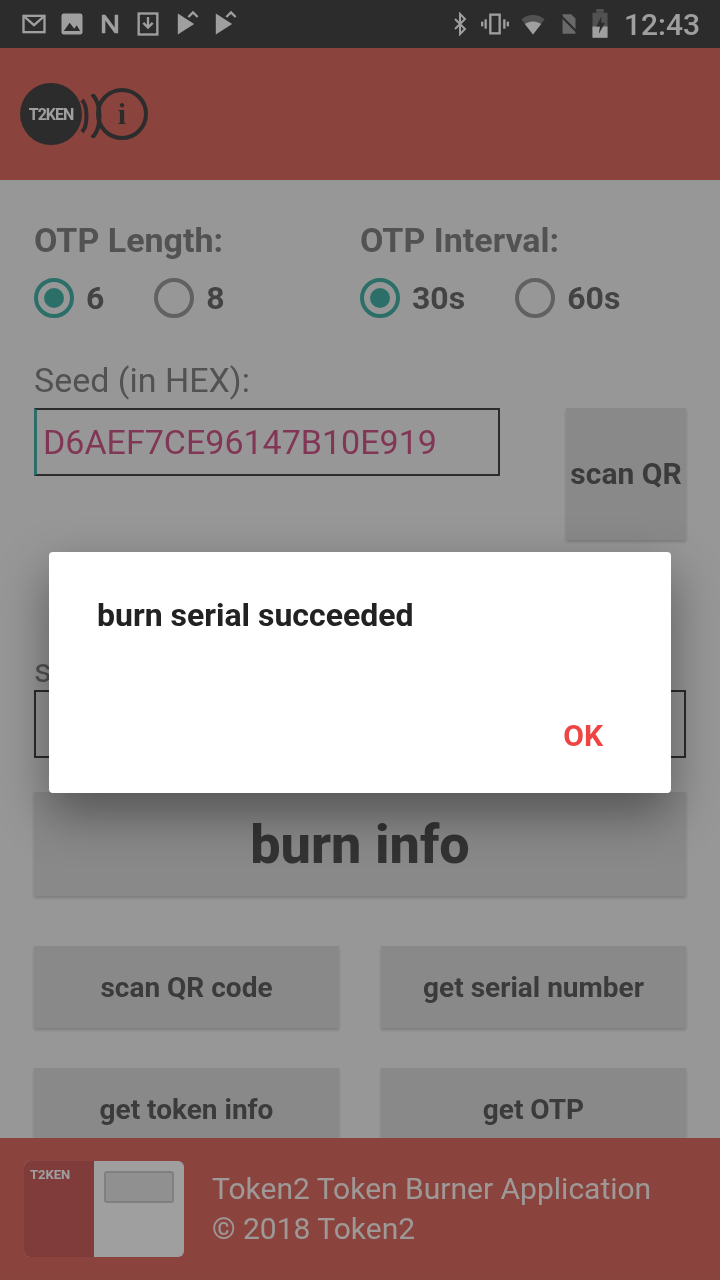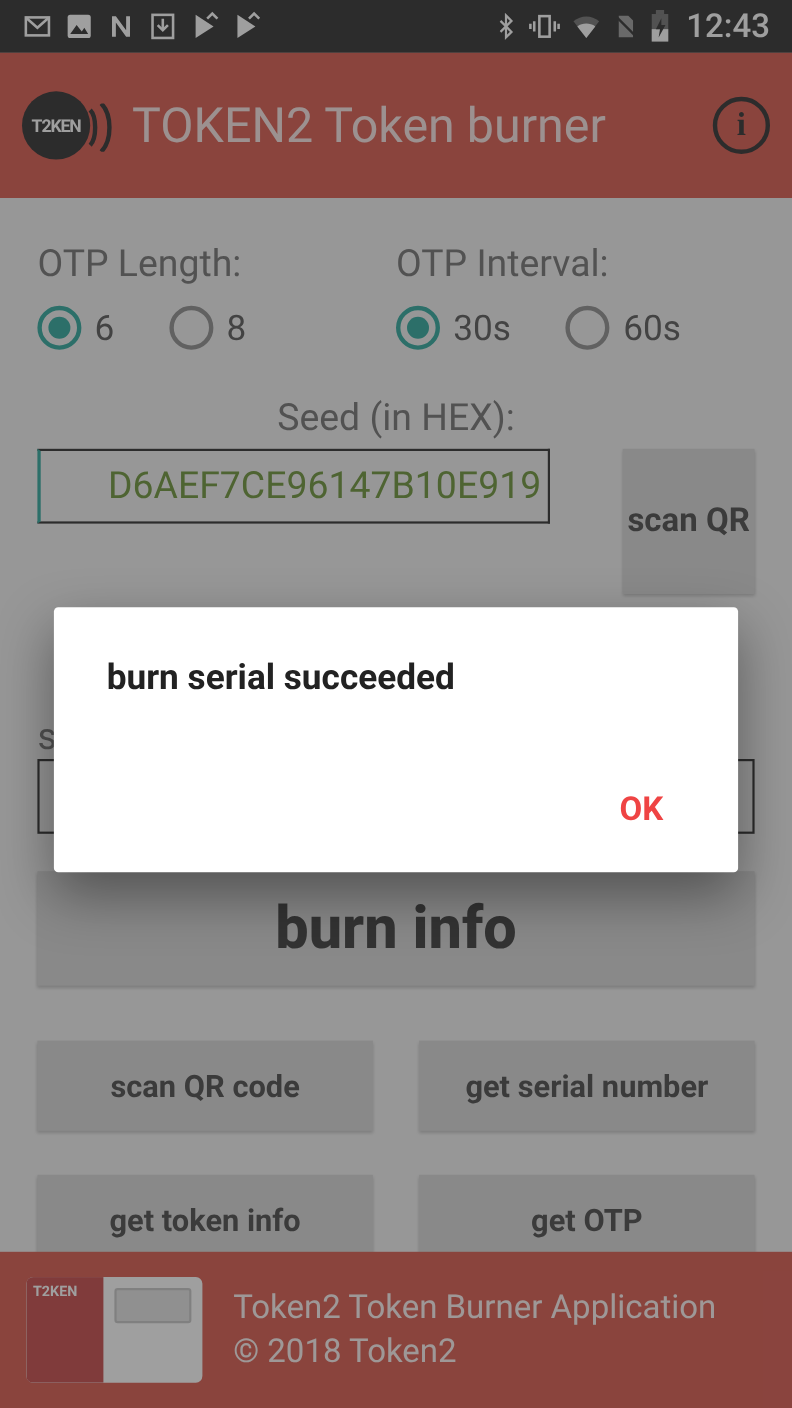--- a/index.html
+++ b/index.html
@@ -18,32 +18,32 @@
   .app-logo { width: 76px; height: 76px; position: relative; }
   .app-logo .disc { width: 62px; height: 62px; background: #000; border-radius: 50%; position: absolute; left: 0; top: 7px; display:flex; align-items:center; justify-content:center; }
   .app-logo .disc span { color:#fff; font-size:16px; font-weight:700; letter-spacing:-1px;}
   .app-logo .waves { position:absolute; left:58px; top:18px; }
   .app-title { color: rgba(255,255,255,0.85); font-size: 44px; font-weight: 400; margin-left: 24px; flex:1; }
   .info-btn { width: 52px; height: 52px; border: 4px solid #000; border-radius: 50%; display:flex; align-items:center; justify-content:center; font-family: Georgia, serif; font-size: 30px; font-weight:700; color:#000; }
 
   
   .content { padding: 40px 34px 20px 34px; }
   .row { display: flex; }
-  .group { flex: 1; }
+  .group { flex: 1; font-weight: bold; }
   .group-label { font-size: 34px; color: #555; margin-bottom: 18px; }
   .radio-row { display: flex; gap: 50px; align-items: center; }
   .radio-item { display: flex; align-items: center; gap: 12px; }
   .radio { width: 40px; height: 40px; border-radius: 50%; border: 4px solid #757575; position: relative; }
   .radio.checked { border-color: #009688; }
   .radio.checked::after { content:''; position:absolute; width:20px; height:20px; background:#009688; border-radius:50%; left:50%; top:50%; transform:translate(-50%,-50%); }
   .radio-label { font-size: 32px; color: #333; }
 
-  .seed-label { font-size: 34px; color: #555; margin-top: 42px; margin-bottom: 8px; text-align: center; }
+  .seed-label { font-size: 34px; color: #555; margin-top: 42px; margin-bottom: 8px; }
   .seed-row { display:flex; gap: 26px; align-items:flex-start; }
-  .seed-input { flex:1; height: 68px; border: 2px solid #000; background: transparent; font-size: 34px; padding: 0 6px; font-family: inherit; color:#4d7c0f; border-left: 3px solid #009688; text-align: right; }
+  .seed-input { flex:1; height: 68px; border: 2px solid #000; background: transparent; font-size: 34px; padding: 0 6px; font-family: inherit; color:#be185d; border-left: 3px solid #009688; }
   .scan-qr-side { width: 120px; height: 132px; background: #cfcfcf; display:flex; align-items:center; justify-content:center; text-align:center; font-size: 30px; font-weight:700; color:#222; line-height:1.2; box-shadow: 0 2px 3px rgba(0,0,0,0.25); margin-left: 40px; }
 
   .mid-btn { width: 228px; height: 68px; margin: 14px auto 0 auto; background:#cfcfcf; box-shadow: 0 2px 3px rgba(0,0,0,0.25); }
 
   .serial-label { font-size: 34px; color:#555; margin-top: 28px; }
   .serial-input { width:100%; height: 68px; border: 2px solid #000; background:transparent; font-size:34px; padding: 0 6px; }
 
   .burn-btn { width: 100%; height: 104px; margin-top: 34px; background:#cfcfcf; box-shadow: 0 2px 3px rgba(0,0,0,0.25); display:flex; align-items:center; justify-content:center; font-size: 54px; font-weight: 800; color:#111; }
 
   .btn-grid { display:grid; grid-template-columns: 1fr 1fr; gap: 40px 42px; margin-top: 50px; }
@@ -148,21 +148,20 @@
 <div class="app-bar">
   <div class="app-logo">
     <div class="disc">
         <span>T2KEN</span>
       </div>
     <svg class="waves" width="36" height="44" viewBox="0 0 36 44" fill="none" stroke="#000" stroke-width="4">
         <path d="M4 6c6 6 6 26 0 32"></path>
         <path d="M14 0c10 10 10 34 0 44"></path>
       </svg>
   </div>
-  <div class="app-title">TOKEN2 Token burner</div>
   <div class="info-btn">i</div>
 </div>
 
 <div class="content">
   <div class="row">
     <div class="group">
       <div class="group-label">OTP Length:</div>
       <div class="radio-row">
         <div class="radio-item">
           <div class="radio checked"></div>

